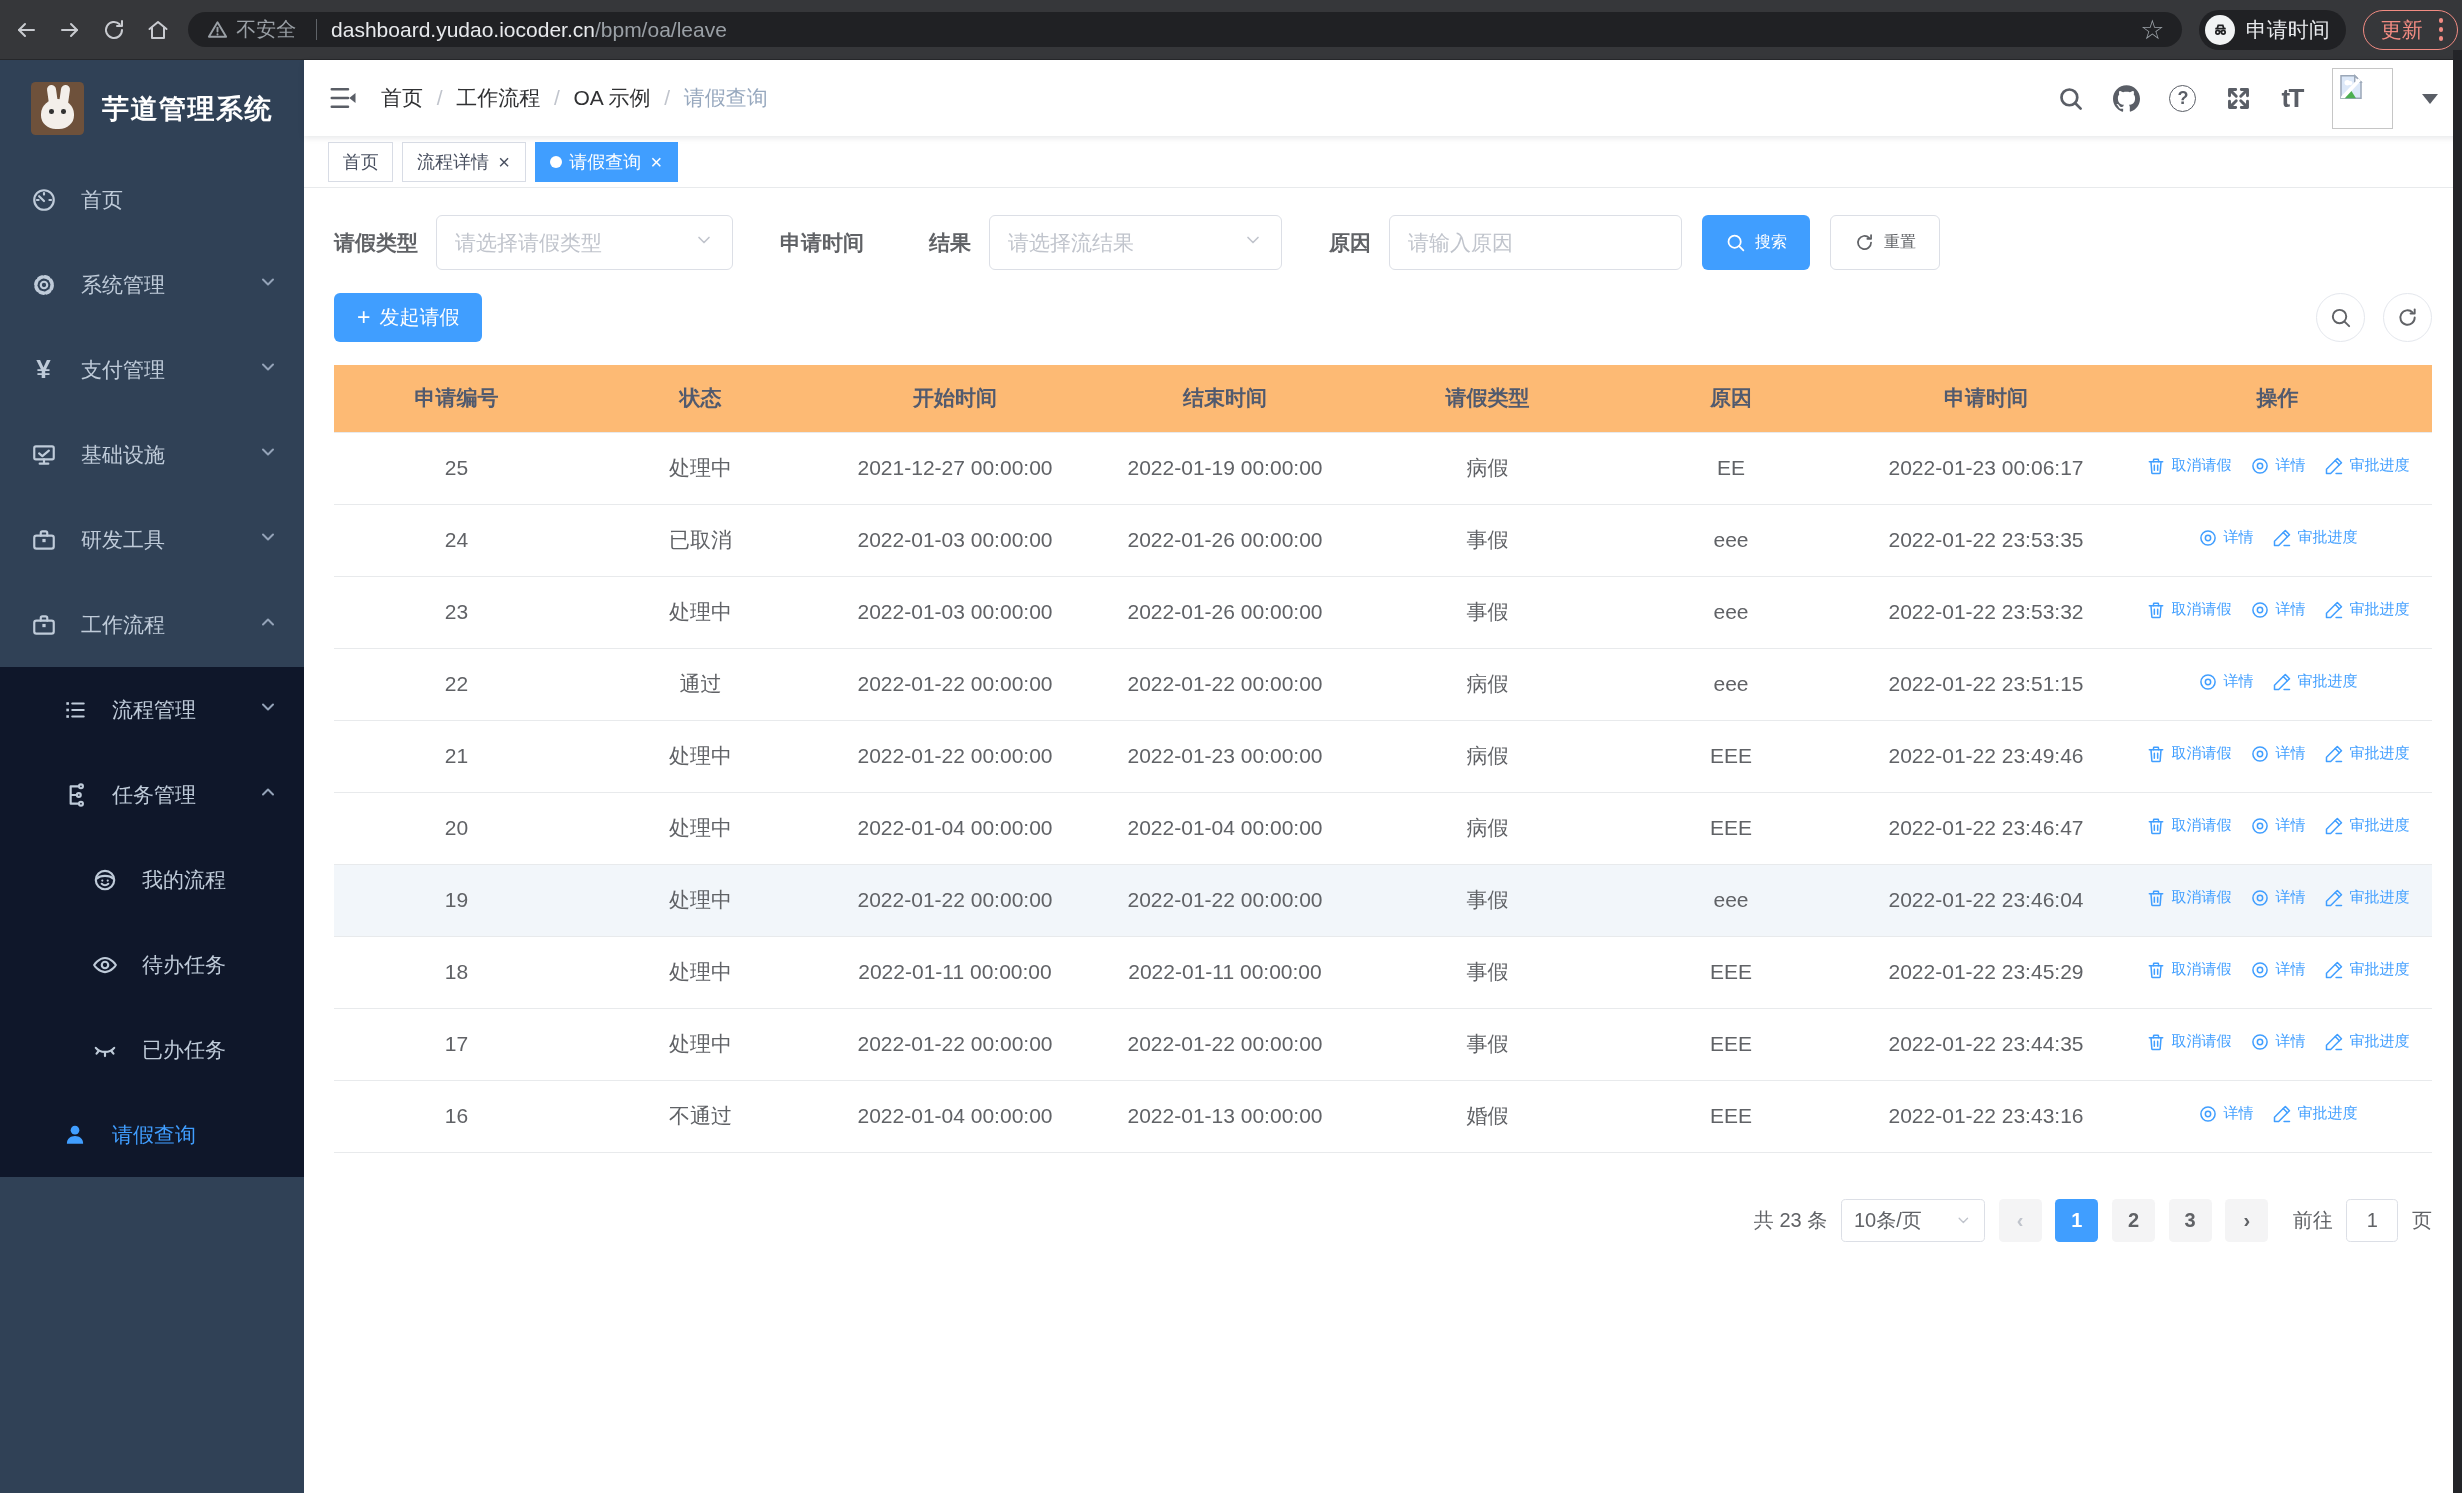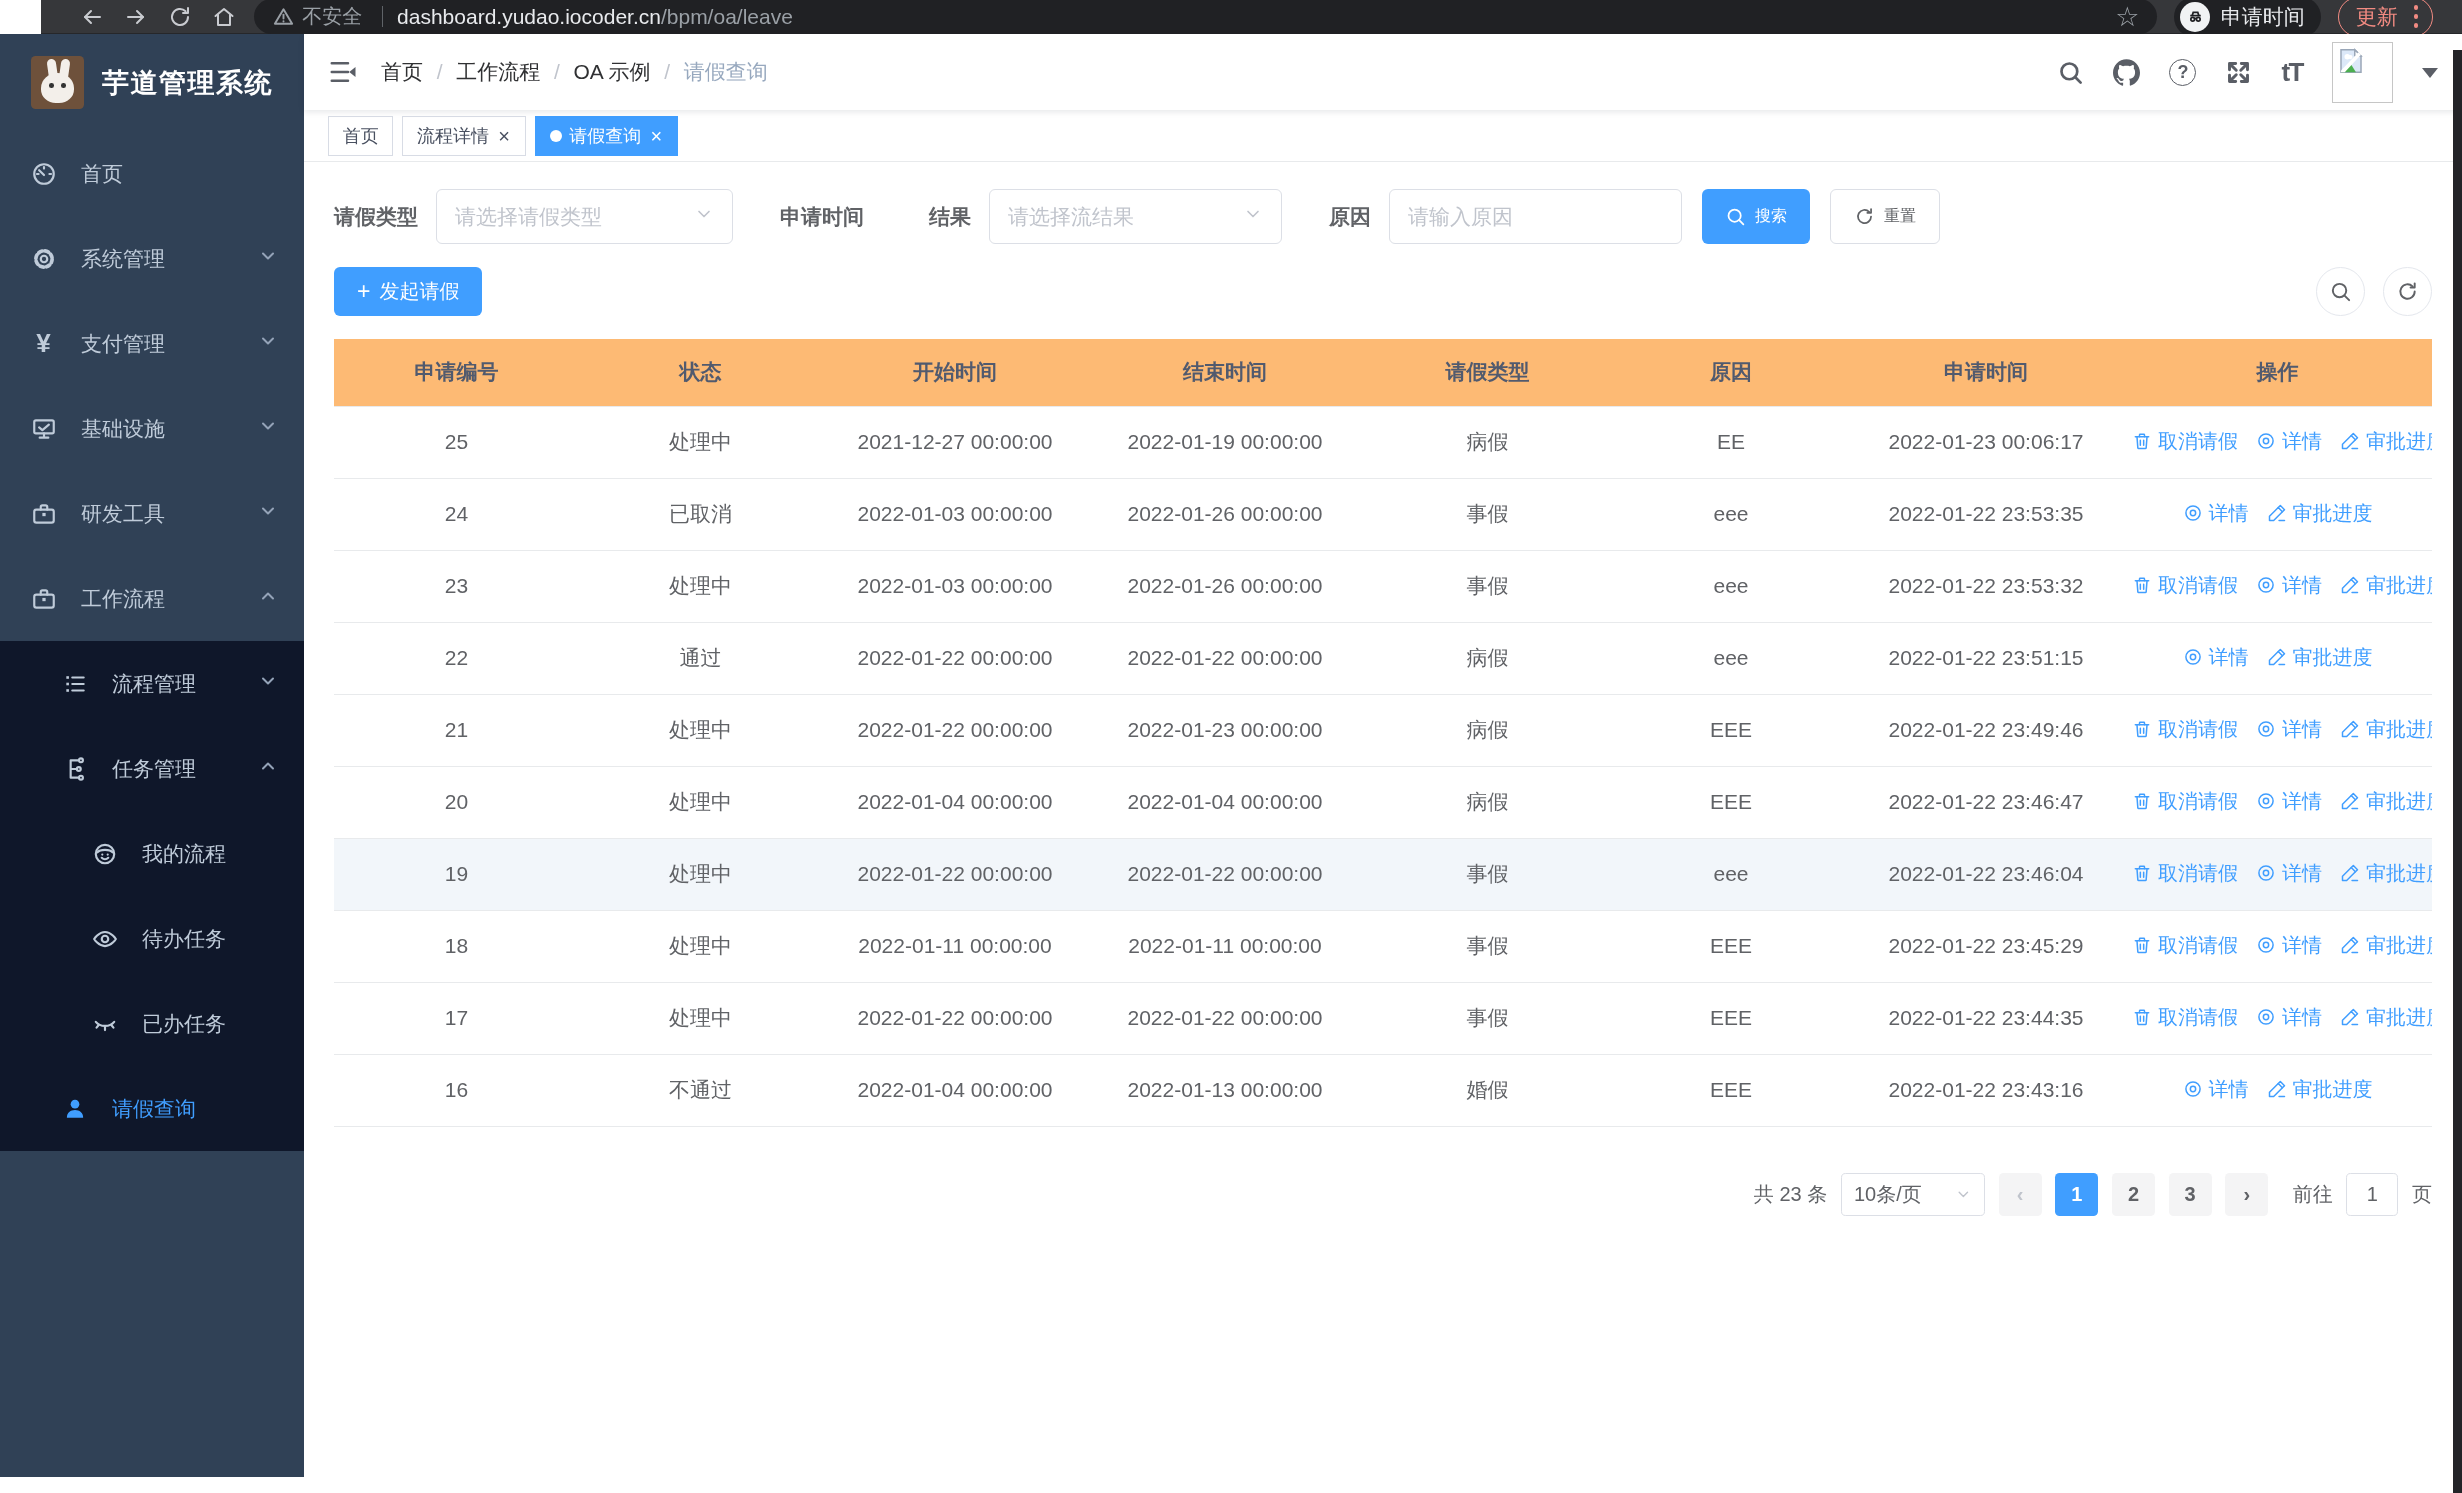--- a/index.html
+++ b/index.html
@@ -1,20 +1,20 @@
 <!DOCTYPE html>
 <html style="font-size:12px"><head>
 <meta charset="utf-8">
 <style>
   * { margin:0; padding:0; box-sizing:border-box; }
   html,body { width:2462px; height:1494px; overflow:hidden; font-family:"Liberation Sans","DejaVu Sans",sans-serif; background:#fff; }
   svg.i { width:24px; height:24px; stroke:currentColor; fill:none; stroke-width:2; stroke-linecap:round; stroke-linejoin:round; flex-shrink:0; }
 
   
-  .chrome { height:34px; background:#36373a; display:flex; align-items:center; padding:0 29px; border-bottom:1.5px solid #26272a;margin-left:41px; }
+  .chrome { height:60px; background:#36373a; display:flex; align-items:center; padding:0 4px; border-bottom:1.5px solid #26272a; }
   .chrome-btn { width:44px; height:44px; display:flex; align-items:center; justify-content:center; color:#c9cbd0; cursor:pointer; }
   .url-bar { flex:1; height:35px; background:#202124; border-radius:17.5px; margin:0 16.7px 0 7.6px; display:flex; align-items:center; padding:0 18px; color:#9aa0a6; min-width:0; }
   .sec-label { font-size:20px; margin:0 6px 0 7.6px; white-space:nowrap; }
   .url-div { width:1.5px; height:21px; background:#5f6368; margin:0 13.7px; }
   .url-host { color:#e8eaed; font-size:21px; white-space:nowrap; }
   .url-path { color:#9aa0a6; font-size:21px; white-space:nowrap; }
   .star { margin-left:auto; font-size:27px; color:#9aa0a6; cursor:pointer; }
   .incog { height:40px; border-radius:20px; background:#202124; display:flex; align-items:center; gap:10.6px; padding:0 16.7px 0 6px; color:#e8eaed; font-size:21px; margin-right:16.7px; white-space:nowrap; }
   .incog-badge { width:30px; height:30px; border-radius:50%; background:#f1f3f4; display:flex; align-items:center; justify-content:center; color:#202124; }
   .incog-badge svg { width:21px; height:21px; stroke:#202124; fill:none; stroke-width:2; }
@@ -89,21 +89,21 @@
   .btn-create { height:49px; font-size:20px; padding:0 23px; }
   .tb-right { margin-left:auto; display:flex; gap:18px; }
   .icon-circle { width:49px; height:49px; border-radius:50%; border:1.5px solid #e4e7ed; background:#fff; color:#606266; display:flex; align-items:center; justify-content:center; cursor:pointer; }
   .icon-circle svg { width:23px; height:23px; }
 
   
   table { width:100%; border-collapse:collapse; table-layout:fixed; font-size:21px; color:#606266; }
   thead th { background:#fdba74; height:67px; font-weight:700; color:#515a6e; border-bottom:1.5px solid #e8eaec; text-align:center; }
   tbody td { height:72px; text-align:center; border-bottom:1.5px solid #e8eaec; white-space:nowrap; overflow:hidden; }
   tr.hl td { background:#f2f6fa; }
-  .op { display:inline-flex; align-items:center; gap:6px; margin:0 9px; color:#409eff; font-size:20px; cursor:pointer; }
+  .op { display:inline-flex; gap:6px; margin:0 9px; color:#409eff; font-size:15px; cursor:pointer; }
   .op svg { width:20px; height:20px; stroke-width:1.8; }
   .op i { font-style:normal; }
 
   
   .pagination { display:flex; align-items:center; justify-content:flex-end; gap:13.7px; margin-top:46px; font-size:20px; color:#606266; }
   .psize { width:144px; height:43px; border:1.5px solid #dcdfe6; border-radius:4.6px; display:flex; align-items:center; justify-content:space-between; padding:0 12px; cursor:pointer; background:#fff; }
   .psize svg { width:16.7px; height:16.7px; color:#c0c4cc; }
   .pbtn { min-width:43px; height:43px; border-radius:4.6px; background:#f4f4f5; display:flex; align-items:center; justify-content:center; font-weight:700; cursor:pointer; padding:0 6px; }
   .pbtn.disabled { color:#c0c4cc; cursor:default; }
   .pbtn.active { background:#409eff; color:#fff; }

